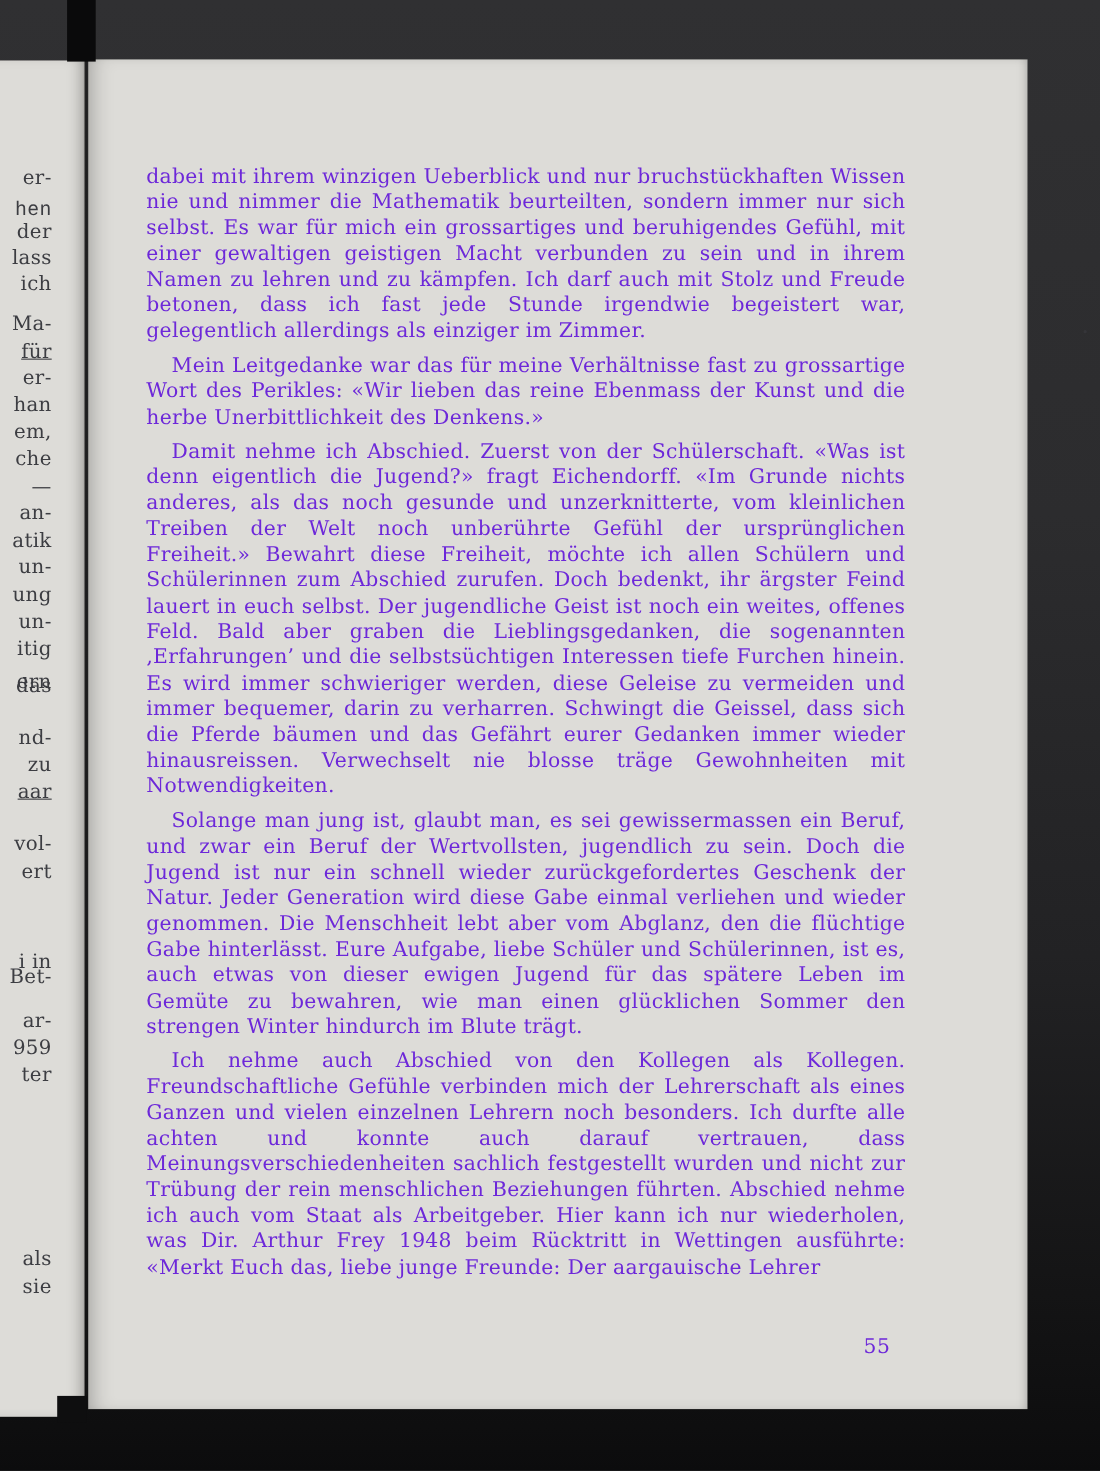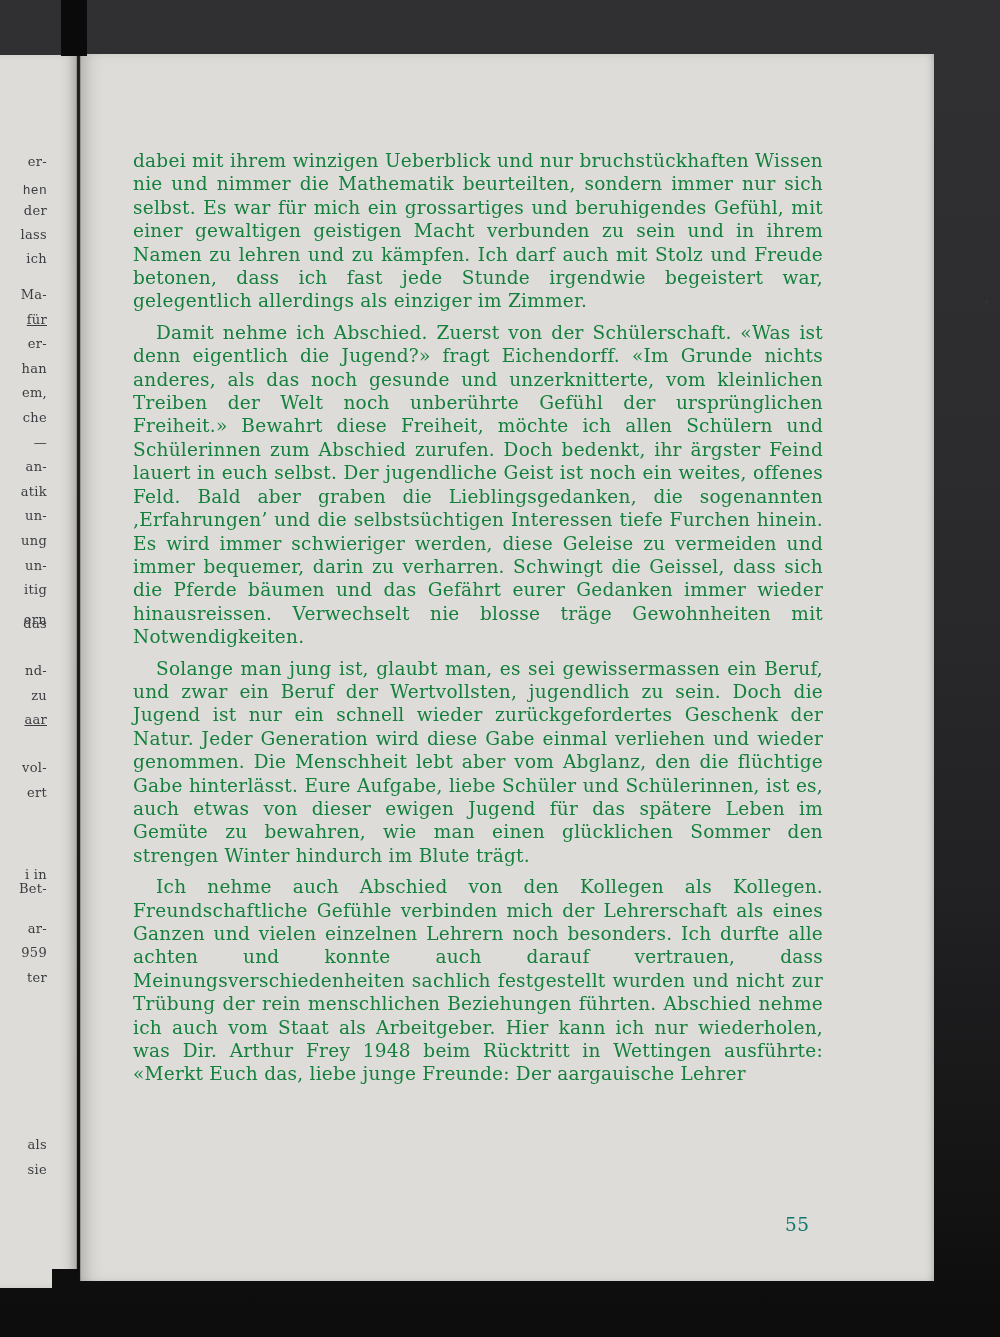--- a/index.html
+++ b/index.html
@@ -23,21 +23,21 @@
     top: 55px;
     width: 77px;
     height: 1233px;
     background: #dddcd8;
     box-shadow: inset -10px 0 14px -8px rgba(0,0,0,0.35);
   }
   .frag {
     position: absolute;
     right: 30px;
     white-space: nowrap;
-    font-size: 13px;
+    font-size: 18px;
     line-height: 24px;
     letter-spacing: 0.3px;
     color: #3c3d42;
   }
 
   
   #book-page {
     position: absolute;
     left: 80px;
     top: 54px;
@@ -74,41 +74,41 @@
     width: 27px;
     height: 24px;
     background: #0e0e0f;
   }
 
   #page-text-block {
     position: absolute;
     left: 53px;   
     top: 95px;    
     width: 690px;
-    color: #15803d;
+    color: #6d28d9;
     font-size: 18.5px;
     line-height: 23.4px;
     letter-spacing: 0.25px;
     text-align: justify;
     hyphens: auto;
     -webkit-hyphens: auto;
   }
   .para {
     margin: 0 0 8px 0;
   }
   .para + .para {
     text-indent: 23px;
   }
 
   #page-number {
     position: absolute;
     left: 705px;  
     top: 1160px;  
     font-size: 18.5px;
-    color: #0f766e;
+    color: #6d28d9;
     letter-spacing: 0.5px;
   }
 
   
   #scan-speck {
     position: absolute;
     left: 905px;
     top: 246px;
     width: 3px;
     height: 3px;
@@ -152,20 +152,21 @@
       <div class="frag" style="top: 862px;">ar-</div>
       <div class="frag" style="top: 886px;">959</div>
       <div class="frag" style="top: 911px;">ter</div>
       <div class="frag" style="top: 1078px;">als</div>
       <div class="frag" style="top: 1103px;">sie</div>
     </div>
 
   <div id="book-page">
     <div id="page-text-block">
       <p class="para">dabei mit ihrem winzigen Ueberblick und nur bruchstückhaften Wissen nie und nimmer die Mathematik beurteilten, sondern immer nur sich selbst. Es war für mich ein grossartiges und beruhigendes Gefühl, mit einer gewaltigen geistigen Macht verbunden zu sein und in ihrem Namen zu lehren und zu kämpfen. Ich darf auch mit Stolz und Freude betonen, dass ich fast jede Stunde irgendwie begeistert war, gelegentlich allerdings als einziger im Zimmer.</p>
+      <p class="para">Mein Leitgedanke war das für meine Verhältnisse fast zu grossartige Wort des Perikles: «Wir lieben das reine Ebenmass der Kunst und die herbe Unerbittlichkeit des Denkens.»</p>
       <p class="para">Damit nehme ich Abschied. Zuerst von der Schülerschaft. «Was ist denn eigentlich die Jugend?» fragt Eichendorff. «Im Grunde nichts anderes, als das noch gesunde und unzerknitterte, vom kleinlichen Treiben der Welt noch unberührte Gefühl der ursprünglichen Freiheit.» Bewahrt diese Freiheit, möchte ich allen Schülern und Schülerinnen zum Abschied zurufen. Doch bedenkt, ihr ärgster Feind lauert in euch selbst. Der jugendliche Geist ist noch ein weites, offenes Feld. Bald aber graben die Lieblingsgedanken, die sogenannten ‚Erfahrungen’ und die selbstsüchtigen Interessen tiefe Furchen hinein. Es wird immer schwieriger werden, diese Geleise zu vermeiden und immer bequemer, darin zu verharren. Schwingt die Geissel, dass sich die Pferde bäumen und das Gefährt eurer Gedanken immer wieder hinausreissen. Verwechselt nie blosse träge Gewohnheiten mit Notwendigkeiten.</p>
       <p class="para">Solange man jung ist, glaubt man, es sei gewissermassen ein Beruf, und zwar ein Beruf der Wertvollsten, jugendlich zu sein. Doch die Jugend ist nur ein schnell wieder zurückgefordertes Geschenk der Natur. Jeder Generation wird diese Gabe einmal verliehen und wieder genommen. Die Menschheit lebt aber vom Abglanz, den die flüchtige Gabe hinterlässt. Eure Aufgabe, liebe Schüler und Schülerinnen, ist es, auch etwas von dieser ewigen Jugend für das spätere Leben im Gemüte zu bewahren, wie man einen glücklichen Sommer den strengen Winter hindurch im Blute trägt.</p>
       <p class="para">Ich nehme auch Abschied von den Kollegen als Kollegen. Freundschaftliche Gefühle verbinden mich der Lehrerschaft als eines Ganzen und vielen einzelnen Lehrern noch besonders. Ich durfte alle achten und konnte auch darauf vertrauen, dass Meinungsverschiedenheiten sachlich festgestellt wurden und nicht zur Trübung der rein menschlichen Beziehungen führten. Abschied nehme ich auch vom Staat als Arbeitgeber. Hier kann ich nur wiederholen, was Dir. Arthur Frey 1948 beim Rücktritt in Wettingen ausführte: «Merkt Euch das, liebe junge Freunde: Der aargauische Lehrer</p>
     </div>
     <div id="page-number">55</div>
     <div id="scan-speck"></div>
   </div>
 
   <div id="page-gutter-crease"></div>
   <div id="gutter-top-notch"></div>

